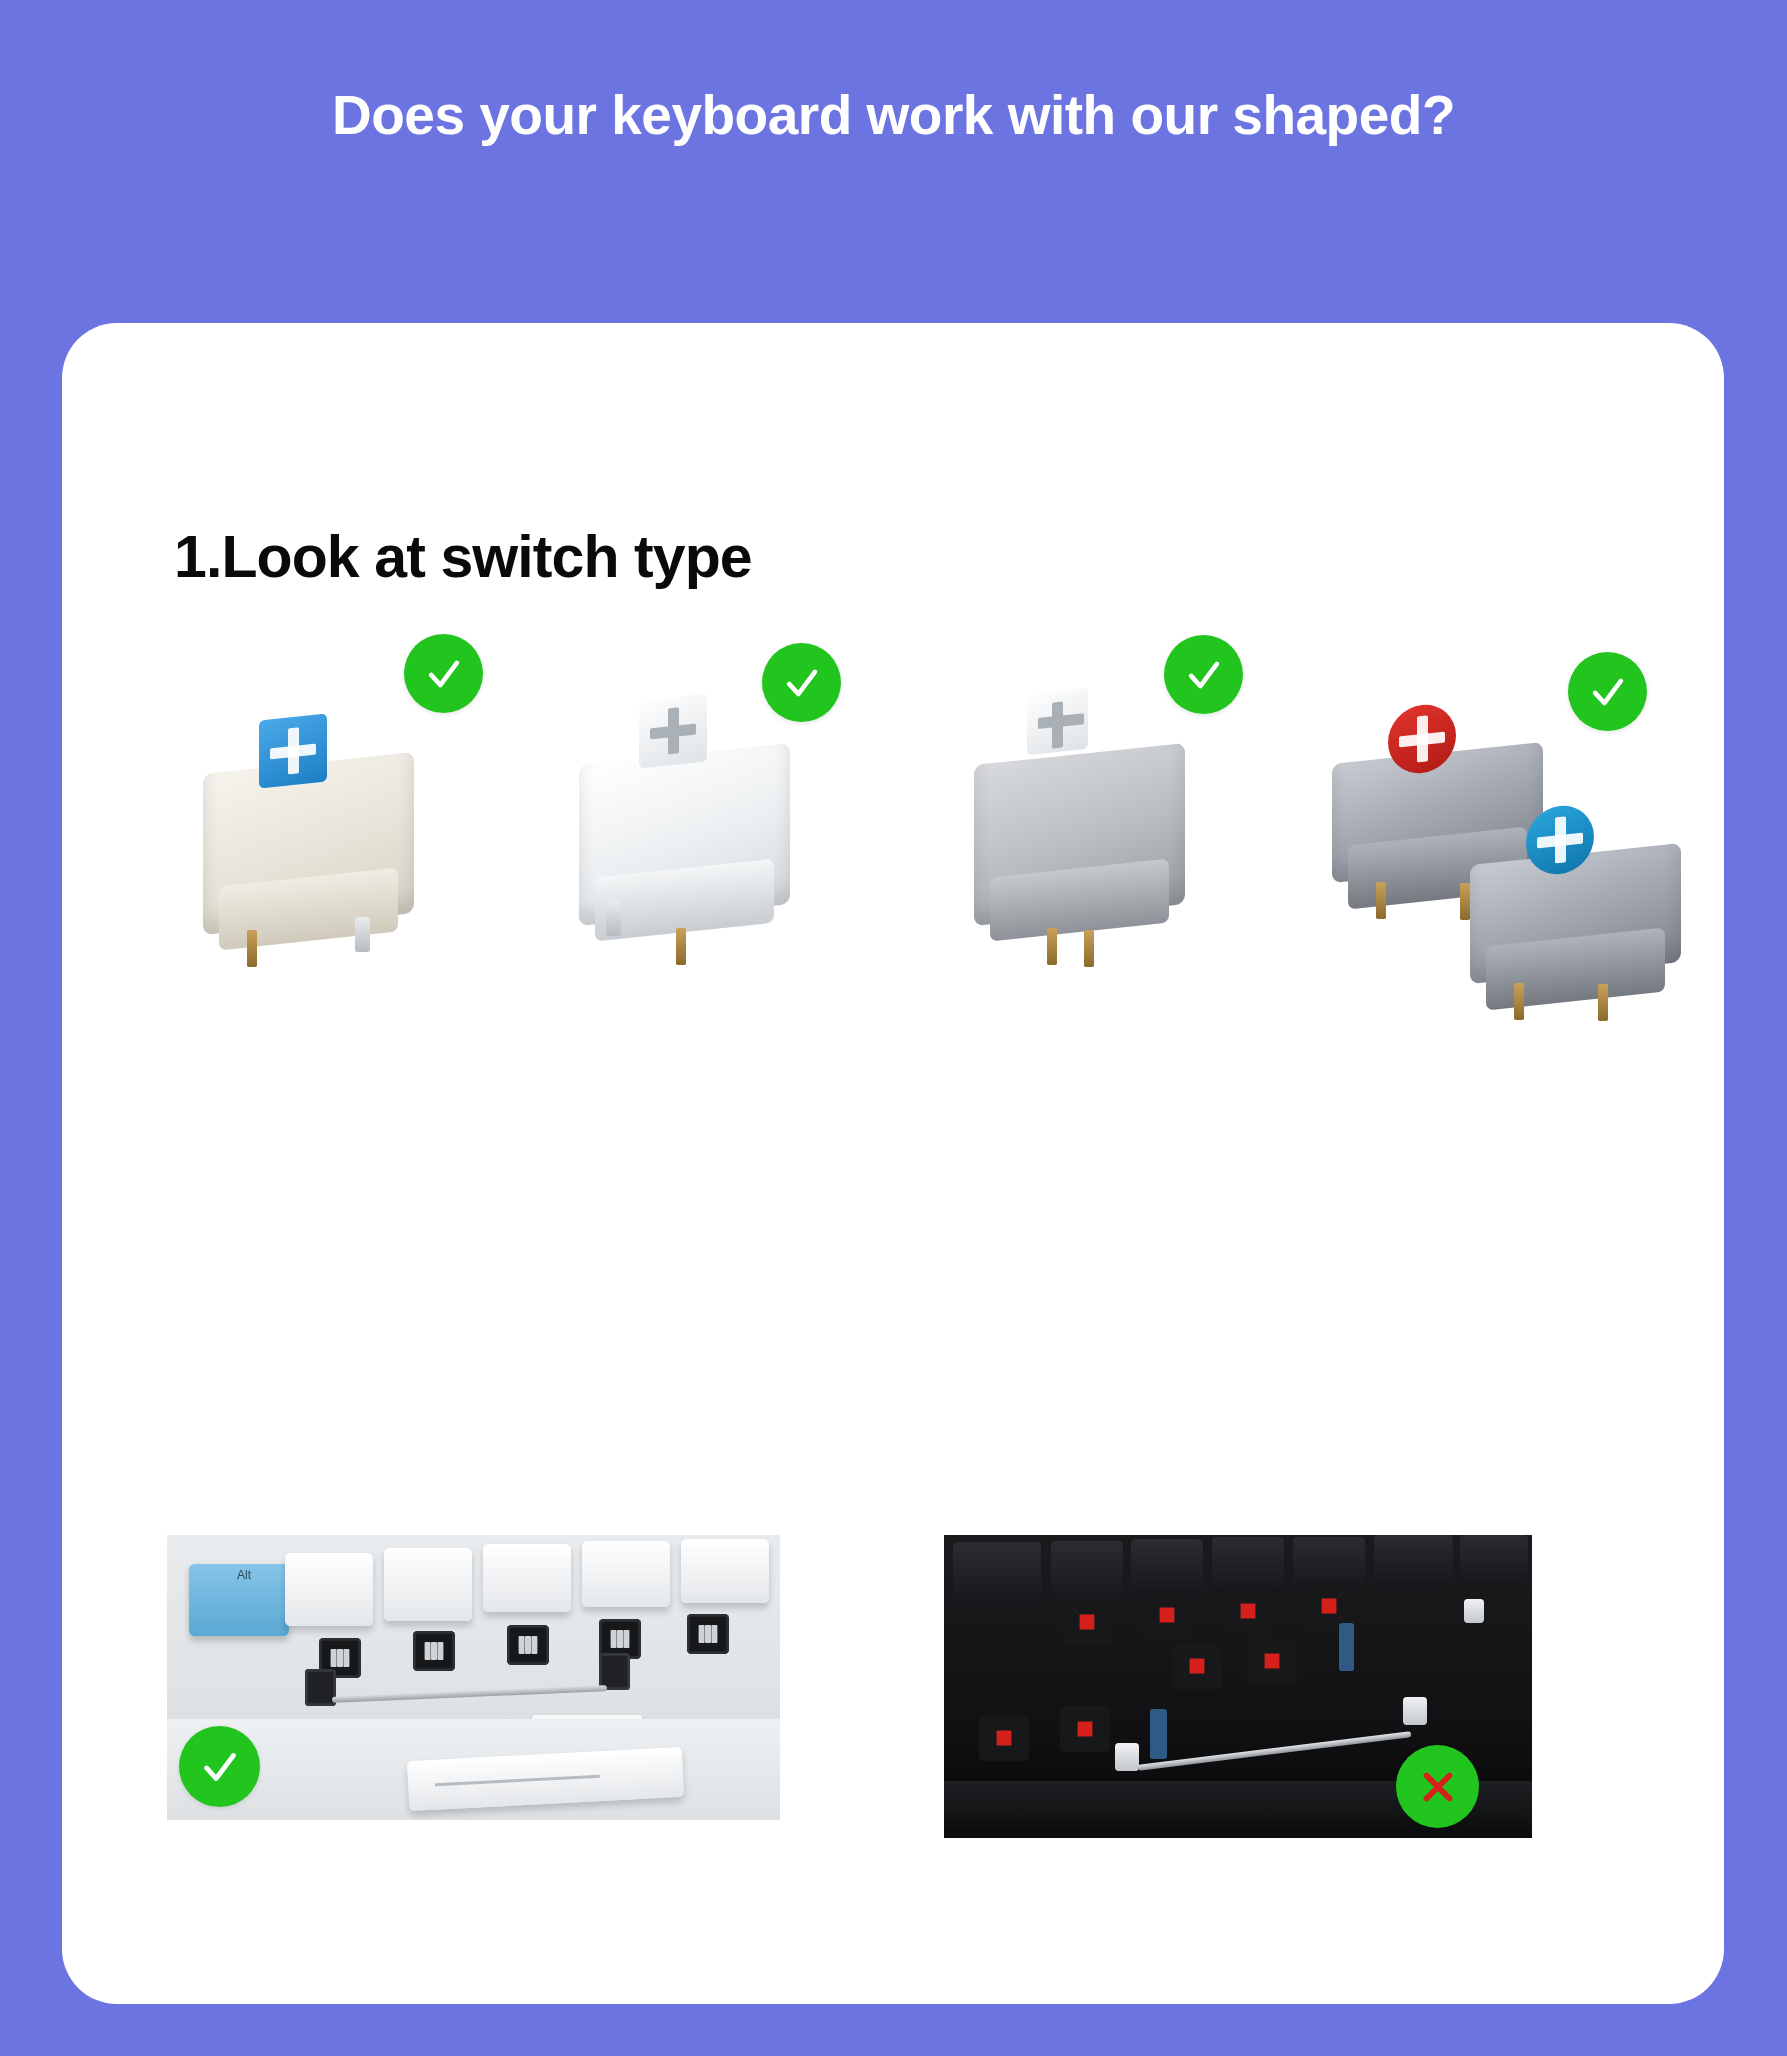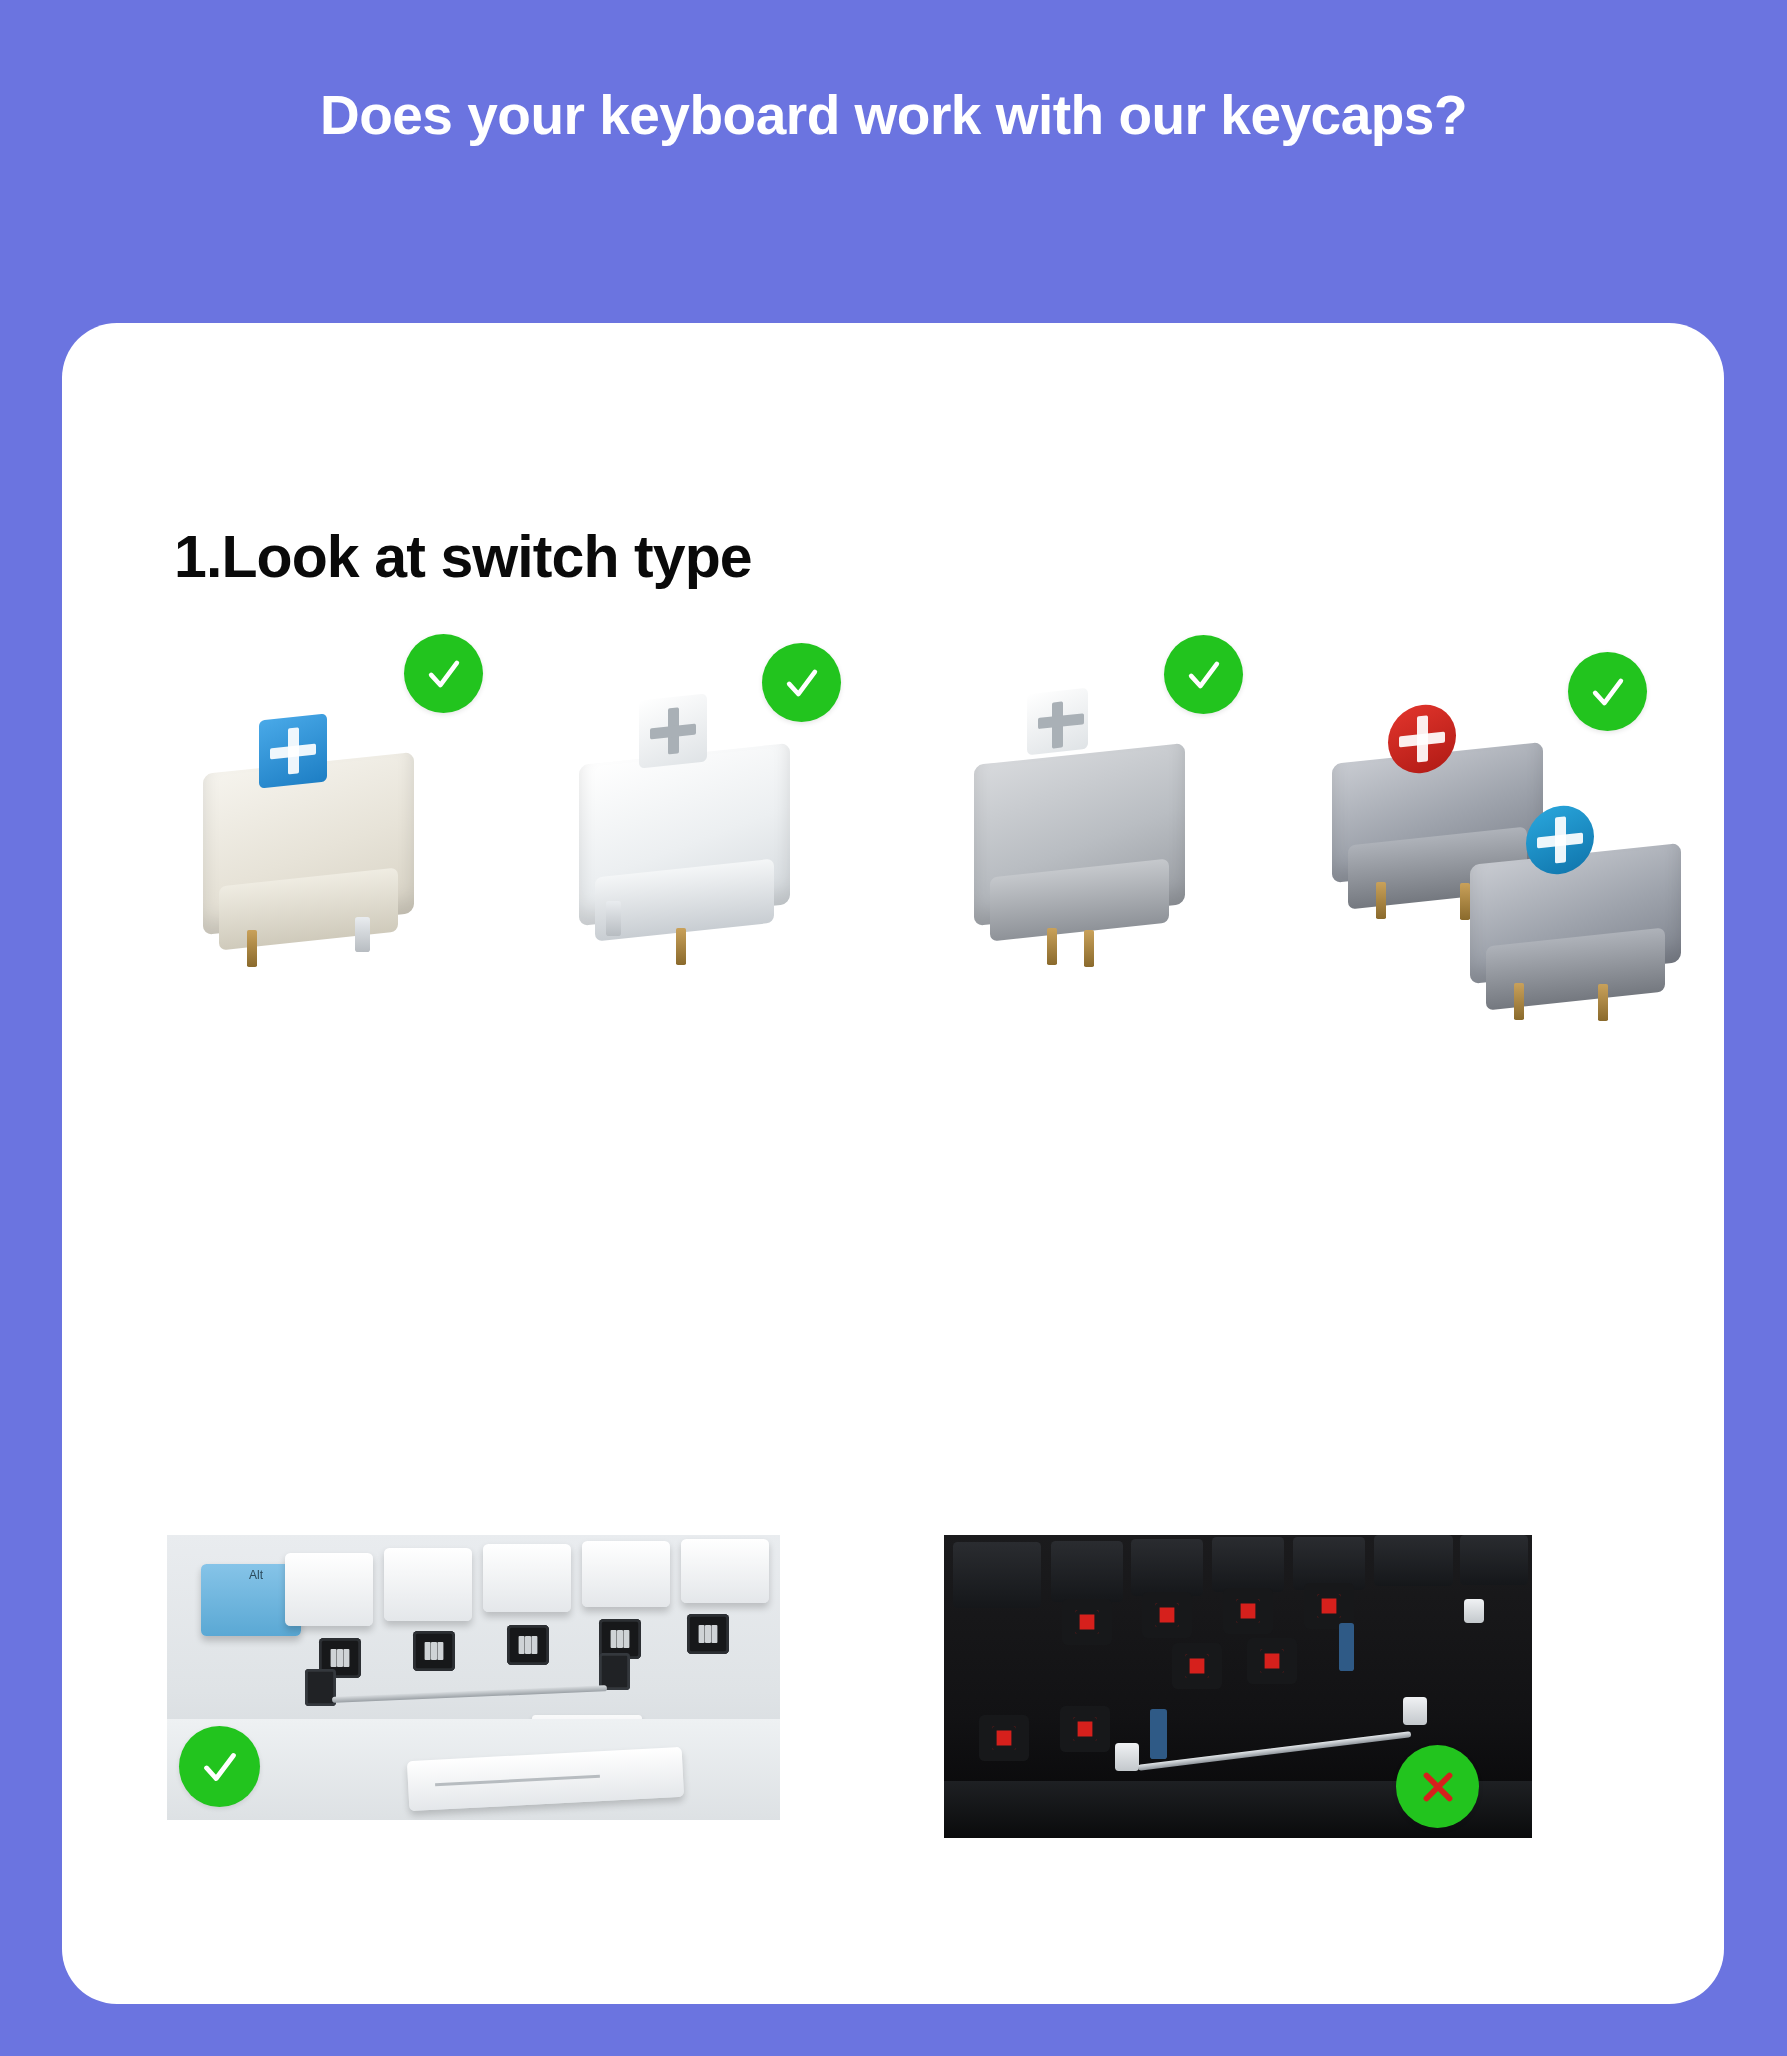--- a/index.html
+++ b/index.html
@@ -260,21 +260,21 @@
     height: 27.5px;
     background: linear-gradient(180deg,#f0f2f4,#c3c8cc);
     border-radius: 3.7px;
   }
 </style>
 </head>
 <body>
 
 <div class="page">
 
-  <div class="headline">Does your keyboard work with our keycaps?</div>
+  <div class="headline">Does your keyboard work with our shaped?</div>
 
   <div class="card"></div>
 
   <div class="step-title" id="step1-title">1.Look at switch type</div>
 
   <div class="switch-row">
 
     <div class="switch-item sw1">
       <div class="sw-body milky"></div>
       <div class="sw-lower milky"></div>
@@ -348,21 +348,21 @@
   </div>
   <div class="badge b4">
     <svg width="46" height="46" viewBox="0 0 50 50">
         <path d="M11 26 L21 37 L39 13" stroke="#ffffff" stroke-width="5" fill="none" stroke-linecap="round" stroke-linejoin="round"></path>
       </svg>
   </div>
 
 
 
   <div class="photo" id="photo-good">
-    <div class="kc blue" style="left:34px; top:29px; width:100px; height:72px;padding-left:48px;">Alt</div>
+    <div class="kc blue" style="left:22px; top:29px; width:100px; height:72px;padding-left:48px;">Alt</div>
     <div class="kc white" style="left:118px; top:18.4px; width:88px; height:73px;"></div>
     <div class="kc white" style="left:217px; top:13px; width:88px; height:73px;"></div>
     <div class="kc white" style="left:316px; top:9.2px; width:88px; height:68px;"></div>
     <div class="kc white" style="left:415px; top:5.5px;  width:88px; height:66px;"></div>
     <div class="kc white" style="left:514px; top:3.7px;  width:88px; height:64px;"></div>
 
     <div class="socket" style="left:152px; top:103px;"></div>
     <div class="socket" style="left:246px; top:96px;"></div>
     <div class="socket" style="left:340px; top:90px;"></div>
     <div class="socket" style="left:432px; top:84px;"></div>

